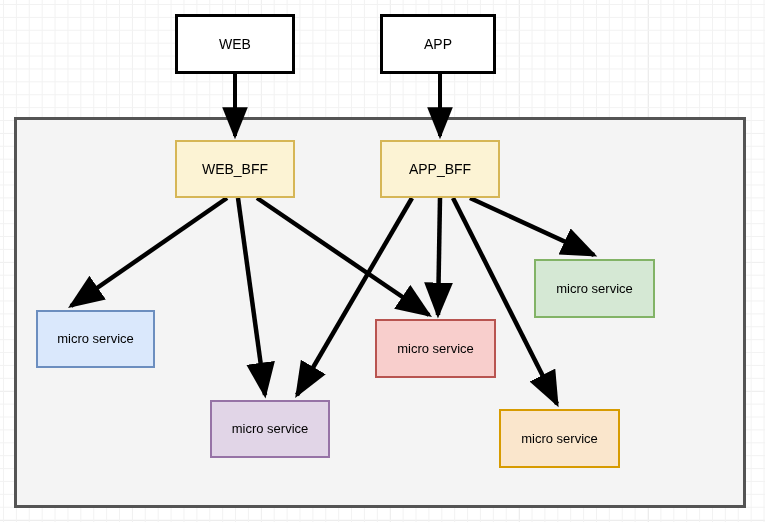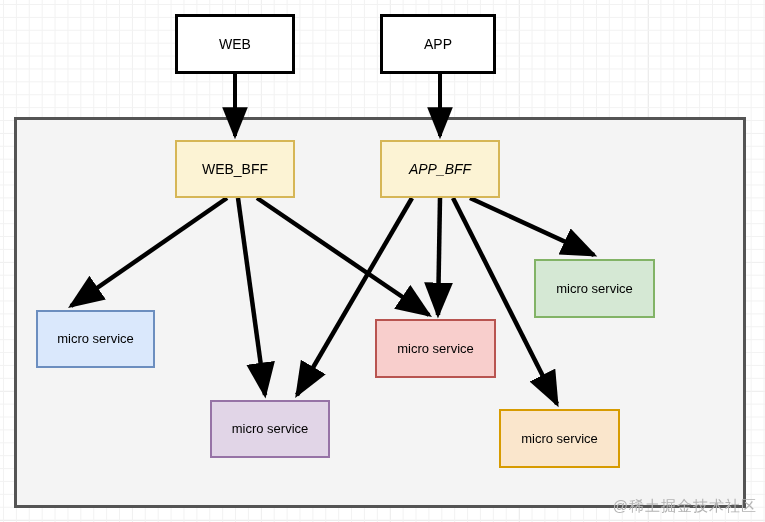--- a/index.html
+++ b/index.html
@@ -85,21 +85,21 @@
     background: #d5e8d4;
     border: 2px solid #82b366;
   }
   .node-orange {
     background: #fae6cc;
     border: 2px solid #d79b00;
   }
   #n-web      { left: 175px; top: 14px;  width: 120px; height: 60px; }
   #n-app      { left: 380px; top: 14px;  width: 116px; height: 60px; }
   #n-webbff   { left: 175px; top: 140px; width: 120px; height: 58px; }
-  #n-appbff   { left: 380px; top: 140px; width: 120px; height: 58px; font-style: italic; }
+  #n-appbff   { left: 380px; top: 140px; width: 120px; height: 58px; }
   #n-ms-blue  { left: 36px;  top: 310px; width: 119px; height: 58px; }
   #n-ms-purple{ left: 210px; top: 400px; width: 120px; height: 58px; }
   #n-ms-red   { left: 375px; top: 319px; width: 121px; height: 59px; }
   #n-ms-green { left: 534px; top: 259px; width: 121px; height: 59px; }
   #n-ms-orange{ left: 499px; top: 409px; width: 121px; height: 59px; }
   .watermark {
     position: absolute;
     right: 8px;
     bottom: 6px;
     font-size: 15px;
@@ -170,15 +170,14 @@
   </div>
 
   <div class="node node-green" id="n-ms-green">
     <span>micro service</span>
   </div>
 
   <div class="node node-orange" id="n-ms-orange">
     <span>micro service</span>
   </div>
 
-  <div class="watermark">@稀土掘金技术社区</div>
 
 </div>
 
 </body></html>

